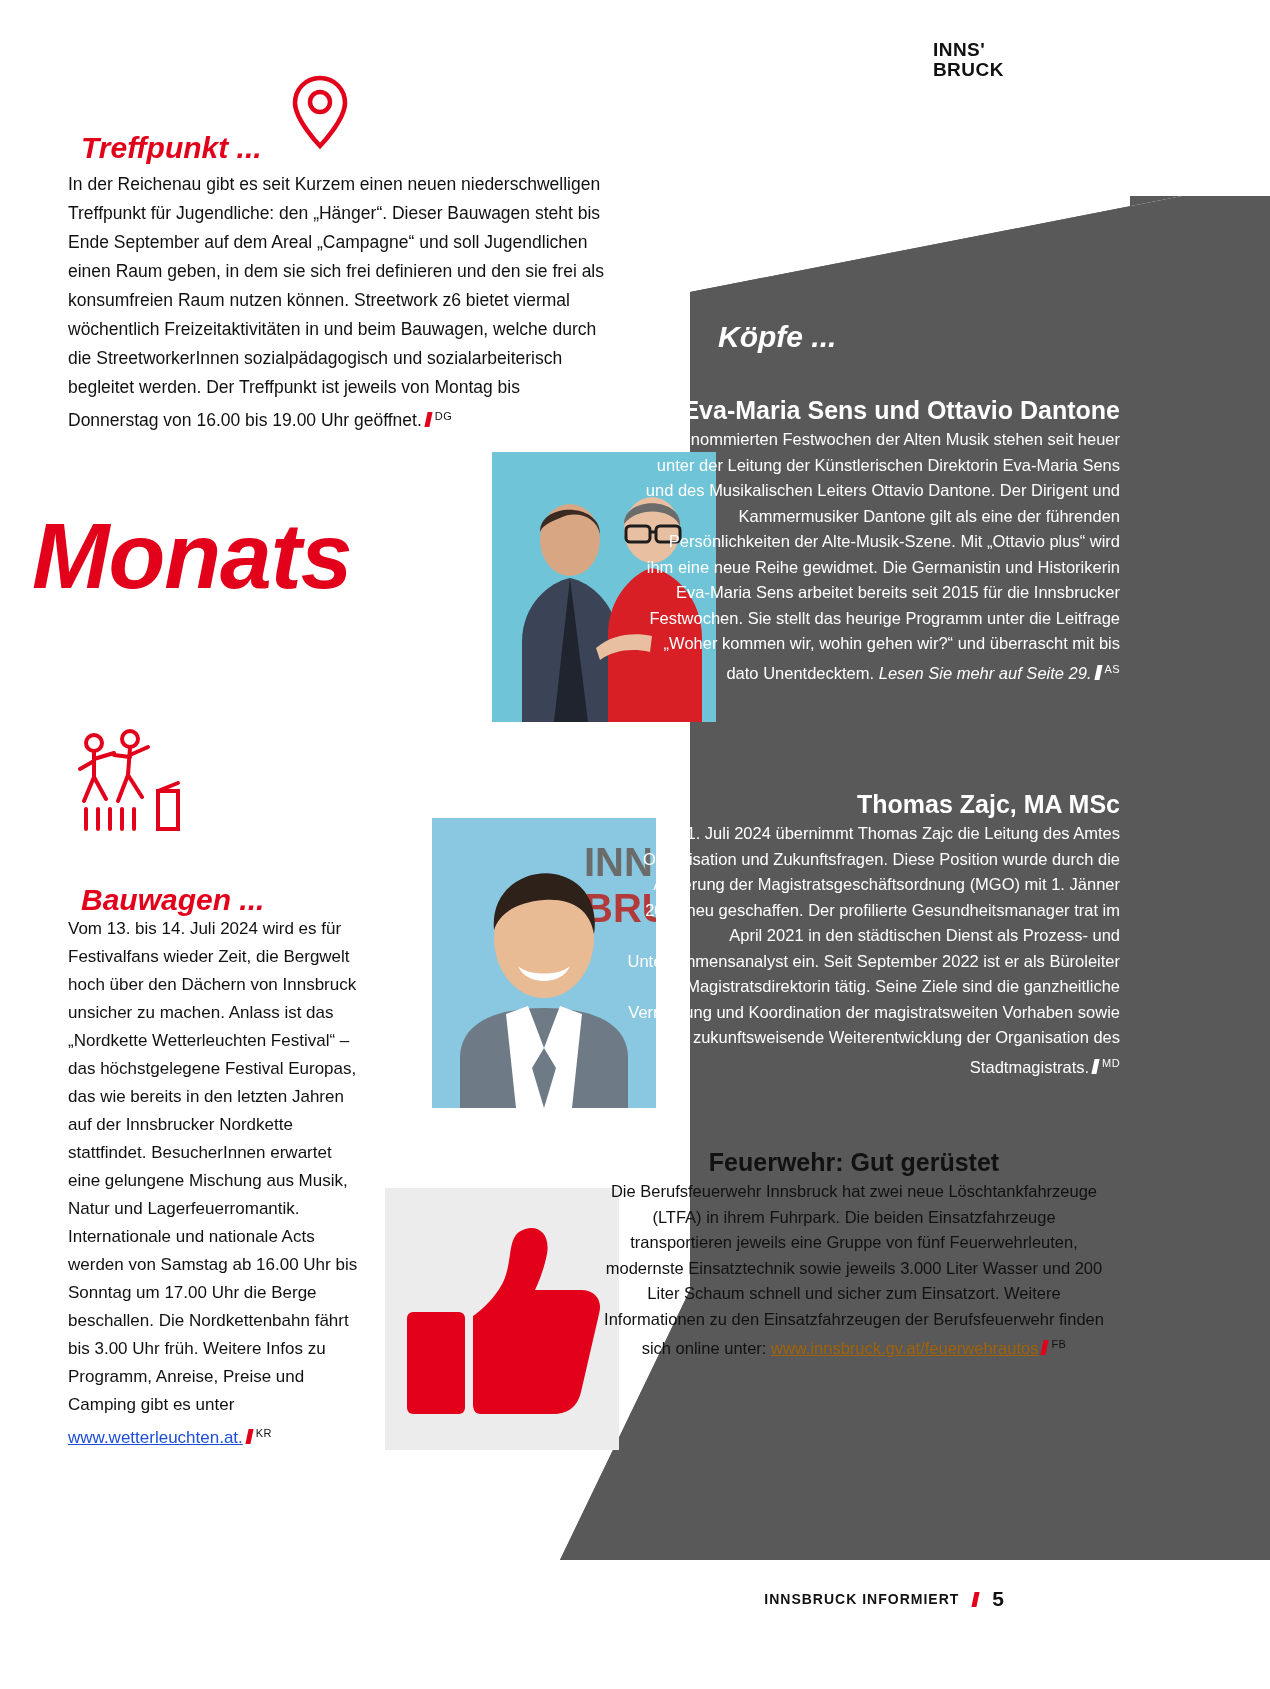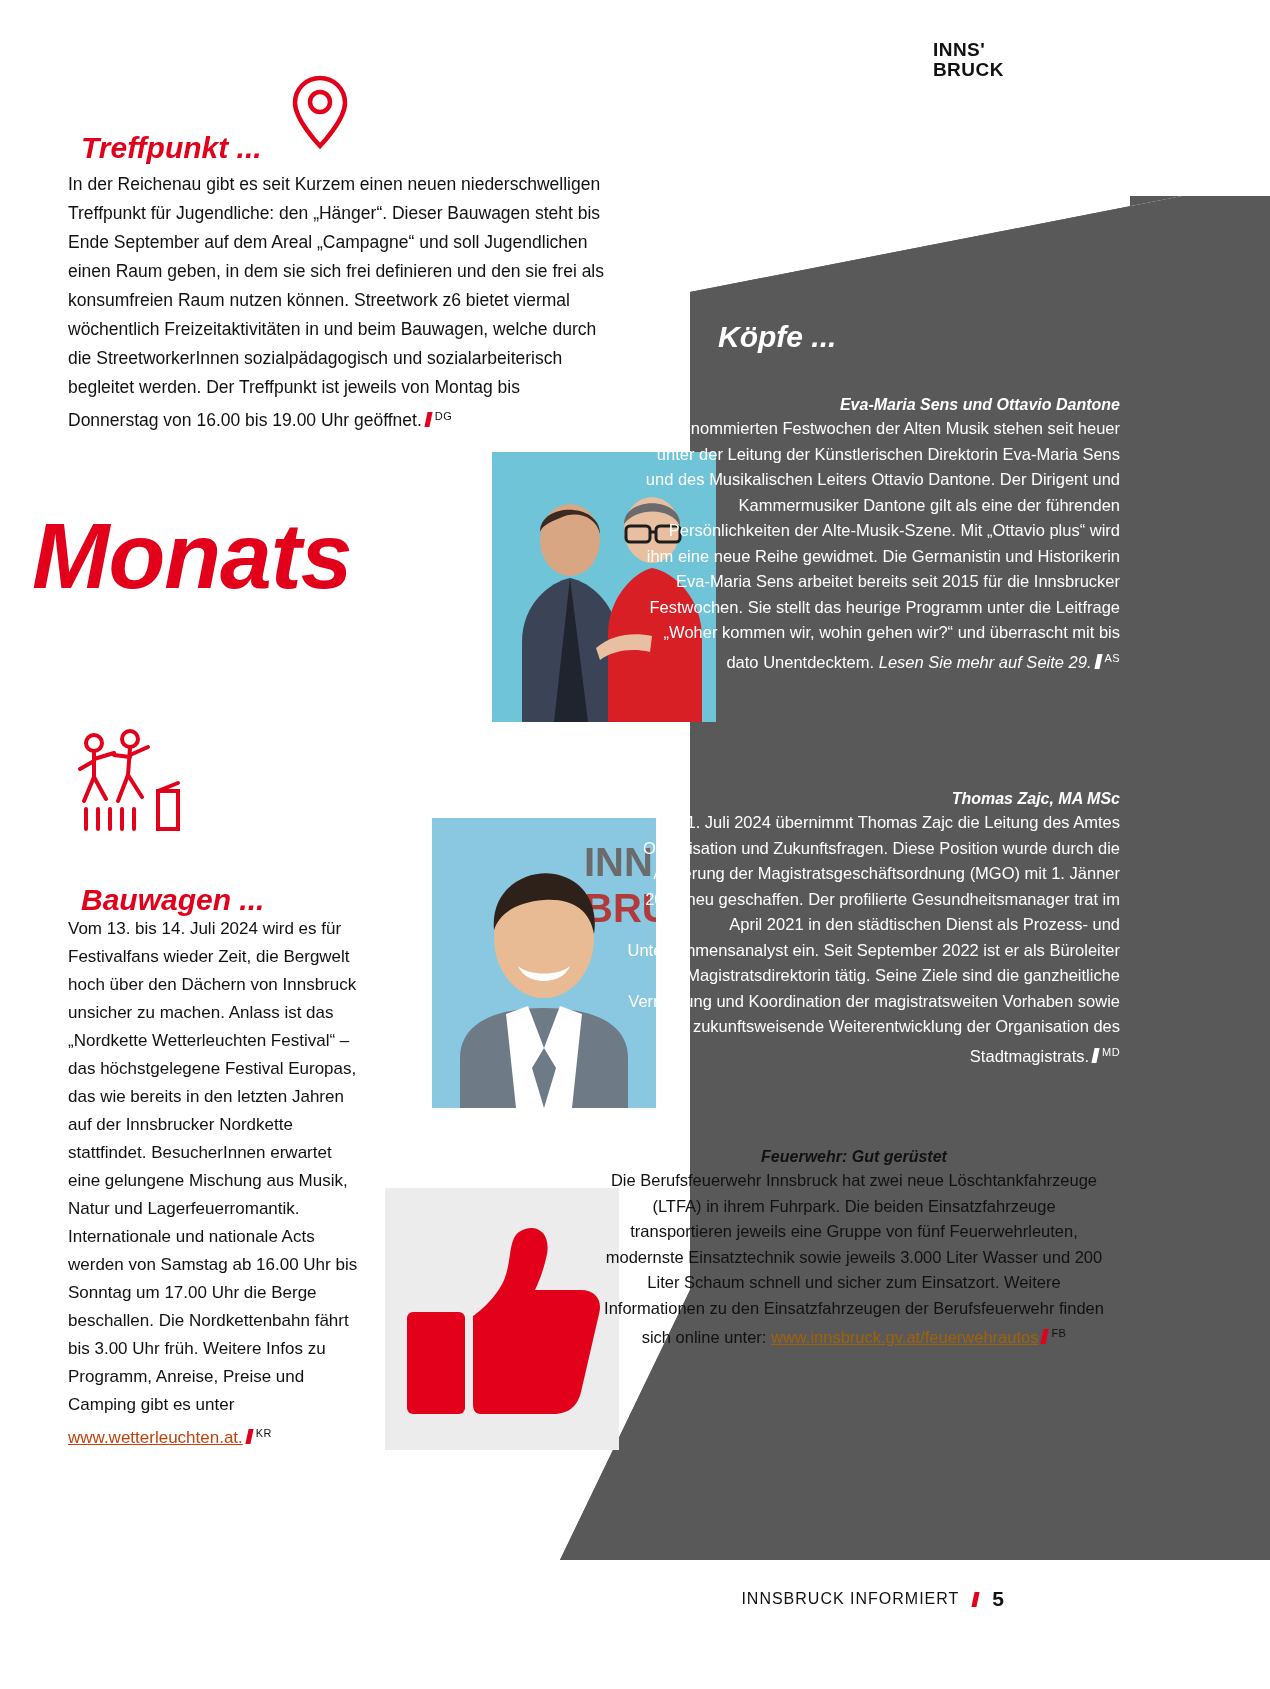--- a/index.html
+++ b/index.html
@@ -61,31 +61,31 @@
     letter-spacing:-1px;
     z-index:5;
   }
 
   .fest-icon { position:absolute; left:72px; top:725px; z-index:5; }
   .fest-head { position:absolute; left:68px; top:870px; }
   .fest-body {
     position:absolute; left:68px; top:915px; width:290px;
     font-size:17px; line-height:28px; color:#111;
   }
-  .fest-body a { color:#c2410c; text-decoration:underline;text-align:right; }
+  .fest-body a { color:#1d4ed8; text-decoration:underline;text-align:right; }
 
   
   .koepfe-head {
     position:absolute; left:718px; top:320px;
     font-style:italic; font-weight:bold; font-size:30px;
     color:#ffffff; z-index:5;
   }
 
   .r-block { position:absolute; z-index:5; color:#ffffff; text-align:right; }
-  .r-title { font-weight:bold; font-size:16px; margin:0 0 2px 0;font-style:italic; }
+  .r-title { font-weight:bold; font-size:25px; margin:0 0 2px 0; }
   .r-text { font-size:16.5px; line-height:25.5px; }
   .r-text a { color:#ffffff; text-decoration:underline; }
   .r-text .marker { background:#ffffff; }
   .r-italic { font-style:italic; }
 
   .block-sens { left:640px; top:396px; width:480px; }
   .block-zajc { left:620px; top:790px; width:500px; }
 
   .block-feuer { left:604px; top:1148px; width:500px; color:#111; text-align:center; }
   .block-feuer .r-title { color:#111; }
@@ -112,21 +112,21 @@
     position:absolute; left:385px; top:1188px; width:234px; height:262px;
     background:#ececec; z-index:4;
   }
 
   
   .footer {
     position:absolute; right:78px; bottom:78px; z-index:6;
     display:flex; align-items:center; gap:10px;
     color:#111;
   }
-  .footer-label { font-size:16px; font-weight:normal; letter-spacing:1px; }
+  .footer-label { font-size:14px; font-weight:bold; letter-spacing:1px; }
   .footer-num { font-size:21px; font-weight:bold; }
   .footer .marker { background:#e2001a; }
 </style>
 </head>
 <body>
 
 <div class="page">
 
   <div class="grey-panel">
     <svg width="1270" height="1689" viewBox="0 0 1270 1689">

